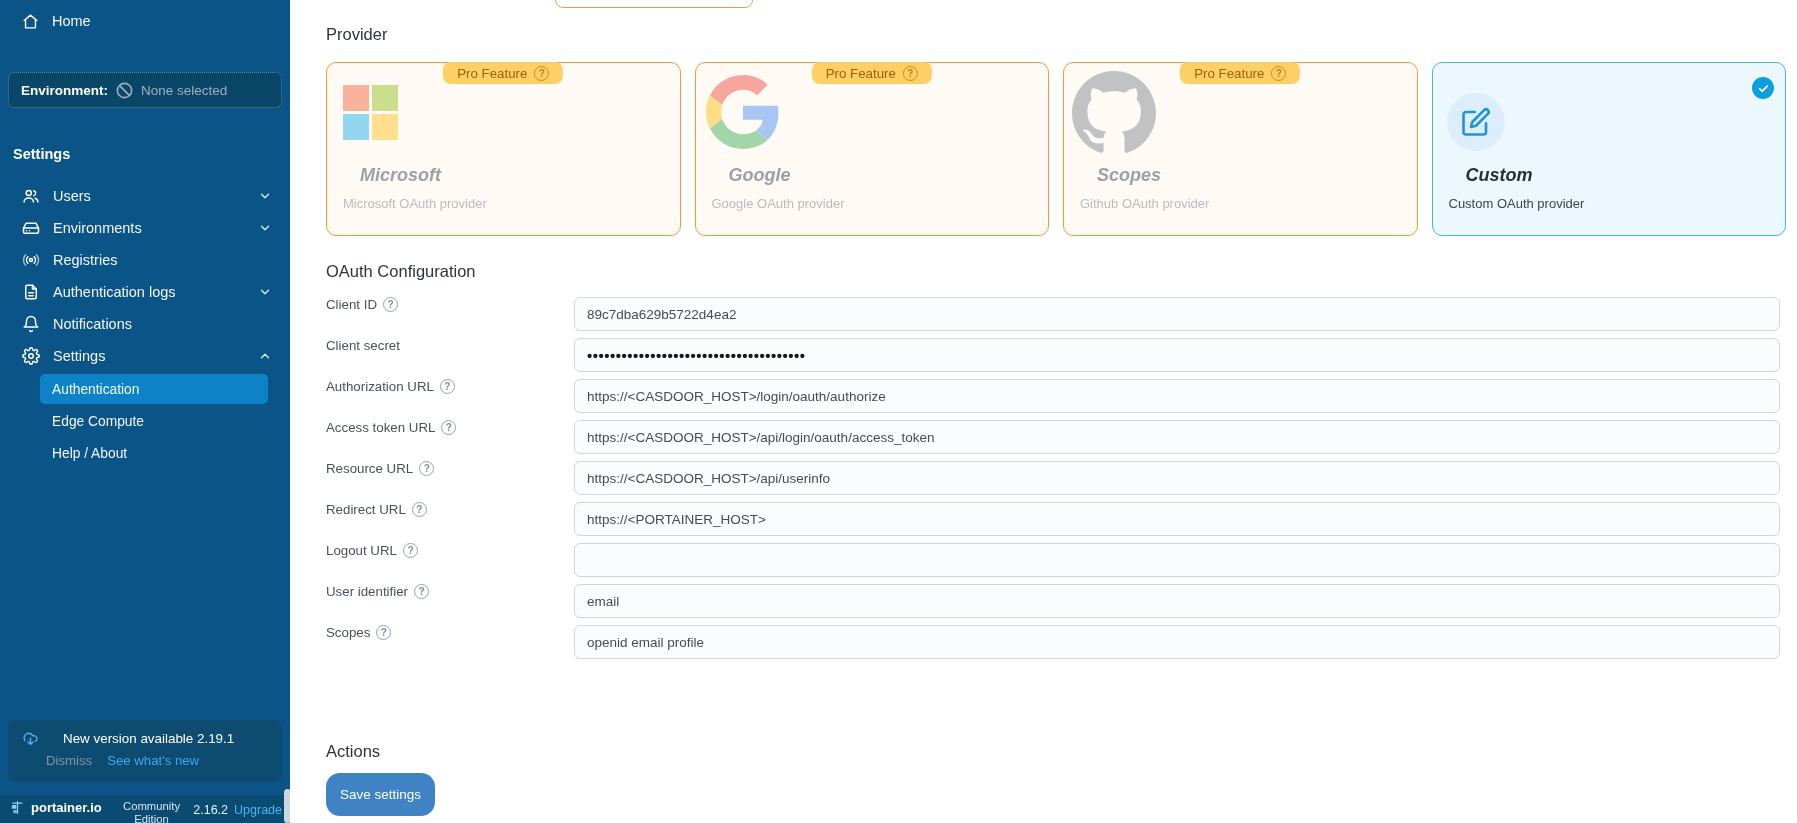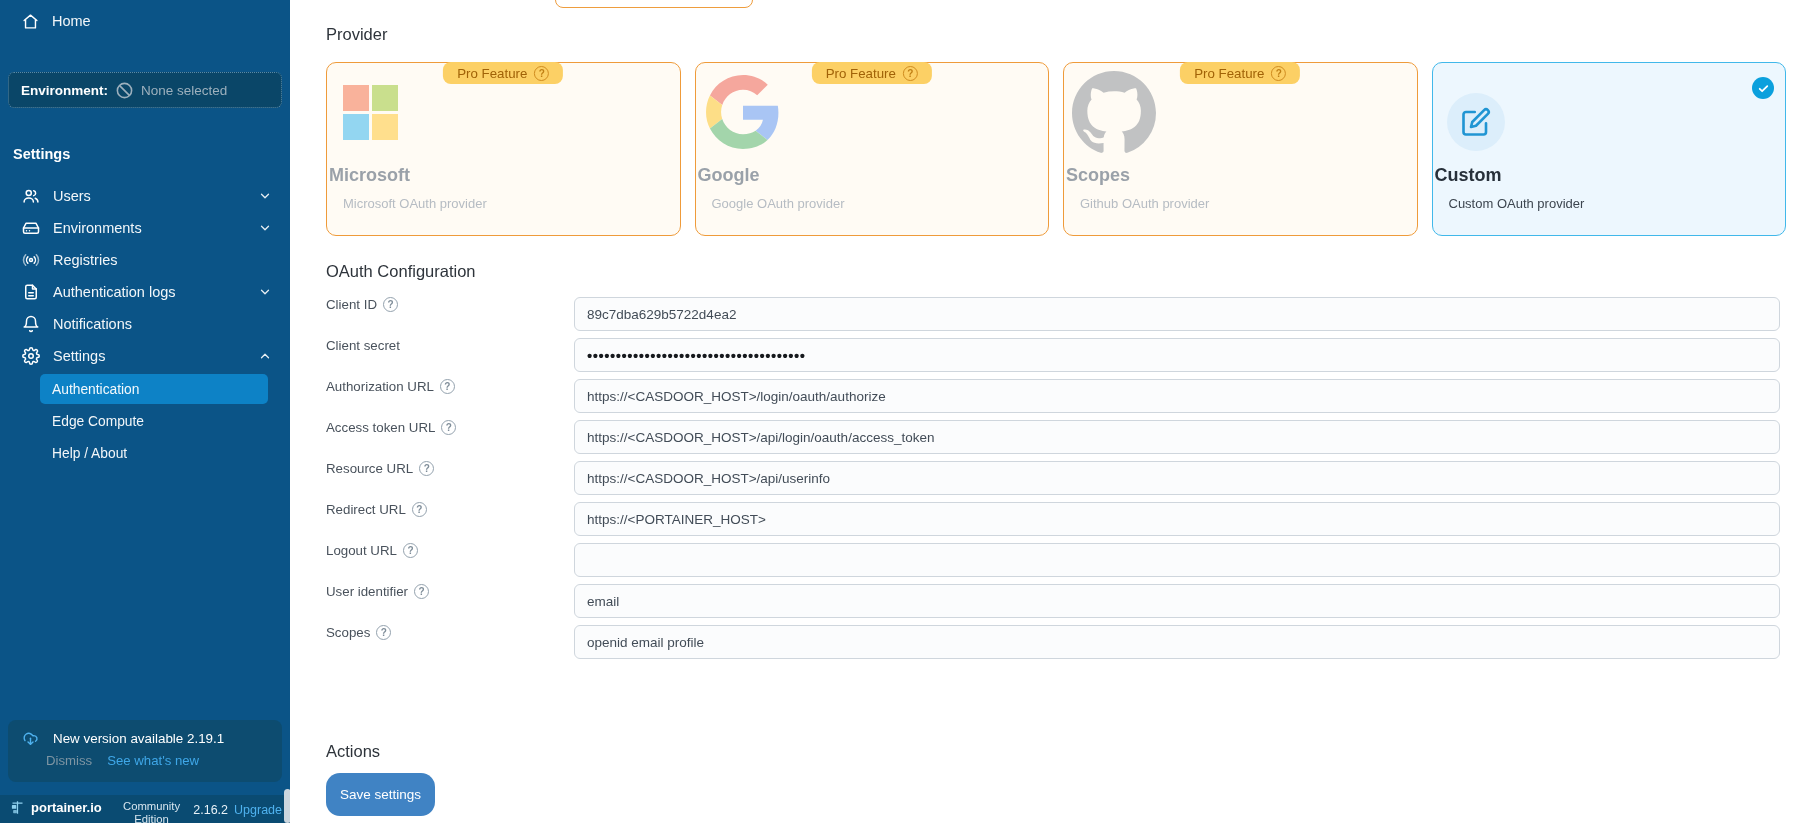--- a/index.html
+++ b/index.html
@@ -15,21 +15,21 @@
   .env-box .env-label { font-size:13.5px; font-weight:700; color:#ffffff; }
   .env-box .env-value { font-size:13.5px; color:#9db0bd; }
   .side-section-title { position:absolute; top:146px; left:13px; font-size:14.5px; font-weight:600; color:#fff; }
   .nav { position:absolute; top:180px; left:0; right:0; }
   .nav-item { position:relative; height:32px; }
   .nav-item .chev { position:absolute; right:18px; top:9px; opacity:.9; }
   .subnav { position:absolute; top:374px; left:0; right:0; }
   .subnav-item { height:30px; margin:0 22px 2px 40px; display:flex; align-items:center; padding-left:12px; font-size:13.8px; color:rgba(255,255,255,.95); border-radius:5px; cursor:pointer; }
   .subnav-item.active { background:#0d82c6; }
   .update-box { position:absolute; left:8px; top:720px; width:274px; height:62px; background:#0d4c70; border-radius:8px; padding:10px 14px; }
-  .update-line1 { display:flex; align-items:center; gap:14px; font-size:13.4px; color:#fff; }
+  .update-line1 { display:flex; align-items:center; gap:24px; font-size:13.4px; color:#fff; }
   .update-line2 { margin:6px 0 0 24px; font-size:13.2px; display:flex; gap:15px; }
   .dismiss-link { color:#7e95a3; cursor:pointer; }
   .whatsnew-link { color:#3fa7e8; cursor:pointer; }
   .side-footer { position:absolute; left:0; top:795px; width:290px; height:28px; background:#0a4b72; display:flex; align-items:flex-start; padding:5px 8px 0 10px; }
   .brand { display:flex; align-items:center; gap:6px; font-size:13px; font-weight:700; color:#fff; }
   .edition { margin-left:20px; width:72px; text-align:center; font-size:11.3px; line-height:1.15; color:#d5e4ee; }
   .ver-wrap { margin-left:12px; font-size:12.5px; display:flex; gap:6px; margin-top:3px; }
   .version { color:#e8f1f7; }
   .upgrade-link { color:#4fb2ef; cursor:pointer; }
   .side-scroll-thumb { position:absolute; left:284px; top:789px; width:7px; height:34px; background:#ccd6de; border-radius:4px; }
@@ -41,21 +41,21 @@
   .t-provider { top:25px; }
   .t-oauth { top:262px; }
   .t-actions { top:742px; }
 
   .cards { position:absolute; left:36px; top:62px; width:1460px; height:174px; display:flex; gap:14px; }
   .card { position:relative; flex:1 1 0; border-radius:10px; cursor:pointer; }
   .card.pro { background:#fffbf4; border:1px solid #ef9b3a; }
   .card.selected { background:#edf7fe; border:1px solid #41b8ea; }
   .badge { position:absolute; top:-1px; left:50%; transform:translateX(-50%); background:#fcd065; color:#a16207; font-size:13.3px; padding:4px 14px 3px; border-radius:8px; display:flex; align-items:center; gap:7px; white-space:nowrap; }
   .badge .q-icon { width:15px; height:15px; border:1.4px solid #d08c1f; border-radius:50%; color:#c07f14; font-size:10px; font-weight:700; display:flex; align-items:center; justify-content:center; }
-  .card-title { position:absolute; left:2px; top:102px; font-size:18px; font-weight:700; color:#9aa1a9; }
+  .card-title { position:absolute; left:33px; top:102px; font-size:18px; font-weight:700; color:#9aa1a9;font-style:italic; }
   .card.selected .card-title { color:#27303a; }
   .card-sub { position:absolute; left:16px; top:133px; font-size:13px; color:#b6bcc3; }
   .card.selected .card-sub { color:#3c454f; }
   .ms-logo { position:absolute; left:16px; top:22px; width:55px; height:55px; display:grid; grid-template-columns:26px 26px; grid-template-rows:26px 26px; gap:3px; opacity:.42; }
   .ms-logo span { display:block; }
   .g-logo { position:absolute; left:10px; top:12px; opacity:.45; }
   .gh-logo { position:absolute; left:8px; top:8px; opacity:.55; }
   .custom-logo { position:absolute; left:14px; top:30px; width:58px; height:58px; border-radius:50%; background:#dceefb; display:flex; align-items:center; justify-content:center; }
   .check-circle { position:absolute; right:11px; top:14px; width:22px; height:22px; border-radius:50%; background:#0ba0dd; display:flex; align-items:center; justify-content:center; }
 

